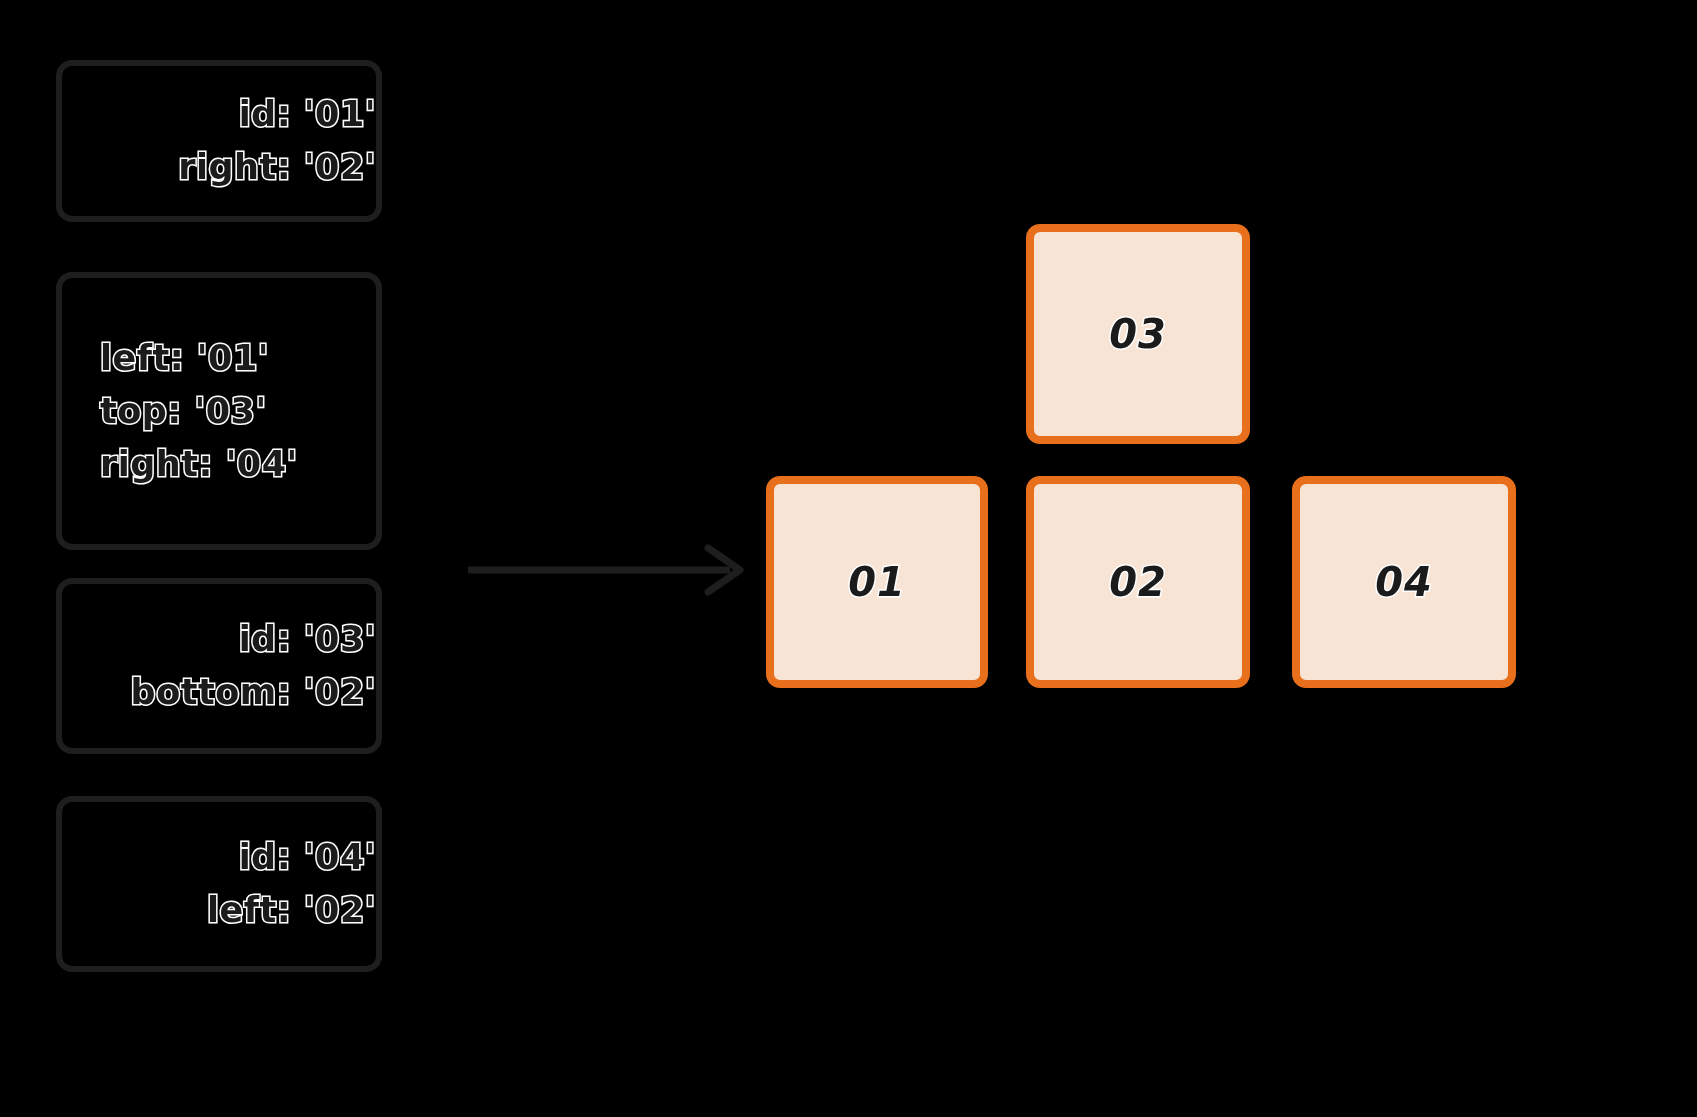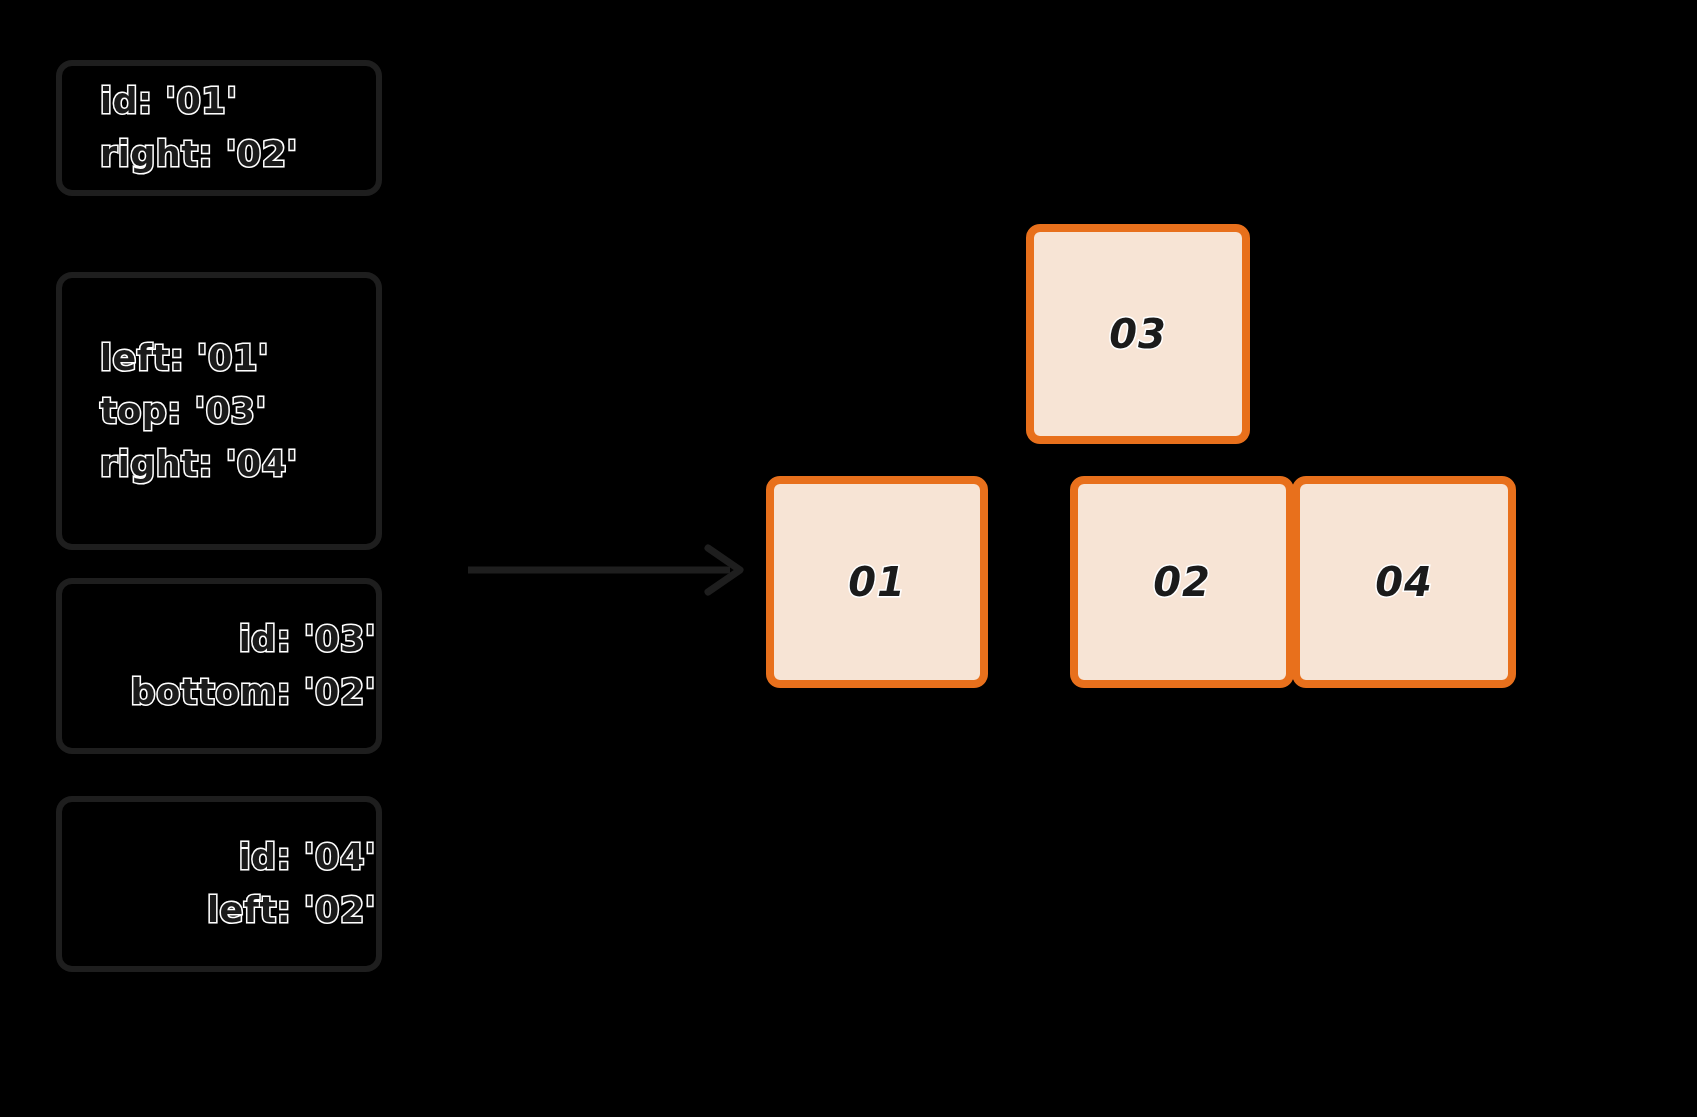--- a/index.html
+++ b/index.html
@@ -38,21 +38,21 @@
     font-weight: 700;
     font-size: 35px;
     line-height: 53px;
     letter-spacing: 0.5px;
     color: #1b1b1b;
     -webkit-text-stroke: 3px #ffffff;
     paint-order: stroke fill;
     white-space: pre;
   }
 
-  .card-01 { left: 56px;  top: 60px;  width: 326px; height: 136px; }
+  .card-01 { left: 56px;  top: 60px;  width: 326px; height: 162px; align-items: flex-end; }
   .card-02 { left: 56px;  top: 272px; width: 326px; height: 278px; }
   .card-03 { left: 56px;  top: 578px; width: 326px; height: 176px; text-align: right; }
   .card-04 { left: 56px;  top: 796px; width: 326px; height: 176px; text-align: right; }
 
   
   #arrow {
     position: absolute;
     left: 430px;
     top: 530px;
     width: 330px;
@@ -76,21 +76,21 @@
     font-style: italic;
     font-size: 40px;
     letter-spacing: 1px;
     color: #1b1b1b;
     -webkit-text-stroke: 3px #ffffff;
     paint-order: stroke fill;
   }
 
   .box-03 { left: 1026px; top: 224px; width: 224px; height: 220px; }
   .box-01 { left: 766px;  top: 476px; width: 222px; height: 212px; }
-  .box-02 { left: 1026px; top: 476px; width: 224px; height: 212px; margin-left: 44px; }
+  .box-02 { left: 1026px; top: 476px; width: 224px; height: 212px; }
   .box-04 { left: 1292px; top: 476px; width: 224px; height: 212px; }
 </style>
 </head>
 <body>
 
 <div id="canvas">
 
   <div class="spec-card card-01">
     <div class="spec-line">id: '01'</div>
     <div class="spec-line">right: '02'</div>

